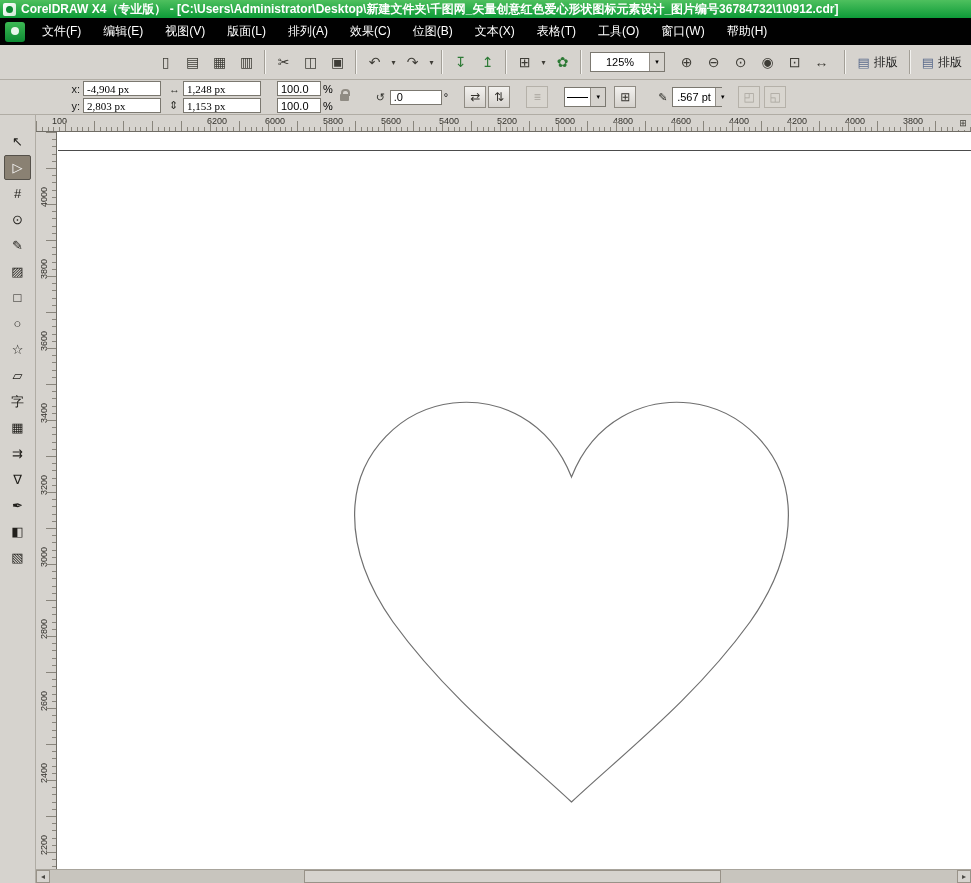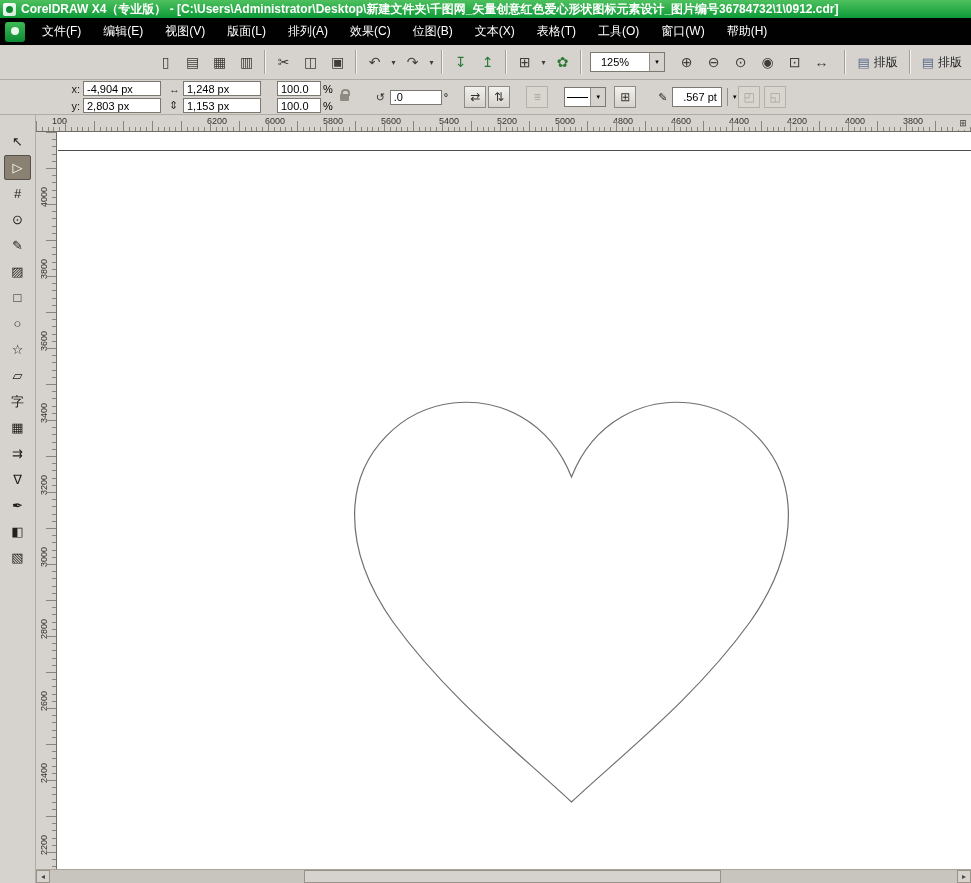--- a/index.html
+++ b/index.html
@@ -33,34 +33,34 @@
   .tbtn { width: 27px; height: 26px; display: flex; align-items: center; justify-content: center;
     font-size: 14px; color: #3e3c36; flex: none; }
   .tbtn .ic { pointer-events: none; }
   .green { color: #2d7a35; }
   .ddarrow { width: 11px; height: 26px; display: flex; align-items: center; justify-content: center;
     font-size: 8px; color: #3e3c36; flex: none; }
   .sep { width: 2px; height: 24px; border-left: 1px solid #a39f97; border-right: 1px solid #f3f2ef;
     margin: 0 4px; flex: none; }
   .combo { height: 20px; background: #fff; border: 1px solid #7b7870; display: flex; align-items: center;
     font-size: 11px; flex: none; }
-  .combo .val { padding: 0 10px; flex: 1; white-space: nowrap; }
+  .combo .val { padding: 0 4px; flex: 1; white-space: nowrap; text-align: center; }
   .combo .cbtn { width: 15px; height: 100%; background: #d6d3ce; border-left: 1px solid #938f88;
     display: flex; align-items: center; justify-content: center; font-size: 7px; flex: none; }
   #zoom-combo { width: 75px; margin: 0 8px 0 4px; }
   .layout-btn { display: flex; align-items: center; gap: 4px; font-size: 12px; color: #1c1c1c;
     padding: 0 7px; height: 26px; flex: none; white-space: nowrap; }
   .layout-btn .ic { color: #5a6b8c; font-size: 13px; }
 
   
   .col { display: flex; flex-direction: column; gap: 2px; flex: none; }
   .row { display: flex; align-items: center; gap: 2px; }
   .plbl { font-size: 11px; color: #1a1a1a; height: 15px; display: flex; align-items: center; justify-content: flex-end; width: 12px; }
   .pin { height: 15px; border: 1px solid #7b7870; background: #fff; font-size: 11px; padding: 0 3px; }
-  .w78 { width: 78px; } .w44 { width: 44px; } .w52 { width: 52px; }
+  .w78 { width: 78px; font-family: Liberation Serif, serif; } .w44 { width: 44px; } .w52 { width: 52px; }
   .picn { font-size: 11px; color: #2f2f2a; height: 15px; display: flex; align-items: center; width: 14px; }
   .pct { font-size: 11px; height: 15px; display: flex; align-items: center; }
   .lock-btn { width: 18px; height: 26px; display: flex; align-items: center; justify-content: center; flex: none; margin-left: 3px; }
   .mini-lock { width: 9px; height: 7px; background: #8f8b83; position: relative; border-radius: 1px; }
   .mini-lock::before { content: ""; position: absolute; top: -5px; left: 1px; width: 5px; height: 5px;
     border: 2px solid #8f8b83; border-bottom: none; border-radius: 4px 4px 0 0; }
   .pbtn { width: 22px; height: 22px; border: 1px solid #8f8b83; background: linear-gradient(#f2f1ee, #d6d3ce);
     display: flex; align-items: center; justify-content: center; font-size: 12px; color: #33312c; flex: none; }
   .pbtn.disabled { color: #a8a49c; border-color: #b5b1a9; background: #d9d6d0; }
   .gap8 { width: 8px; flex: none; } .gap16 { width: 16px; flex: none; } .gap22 { width: 22px; flex: none; }

